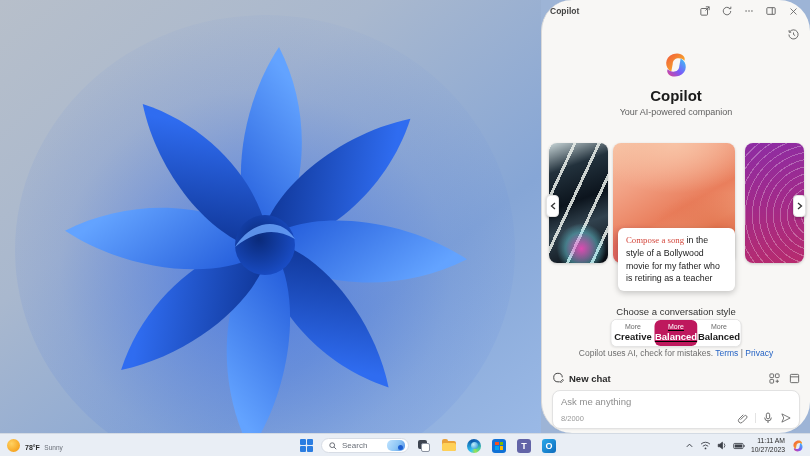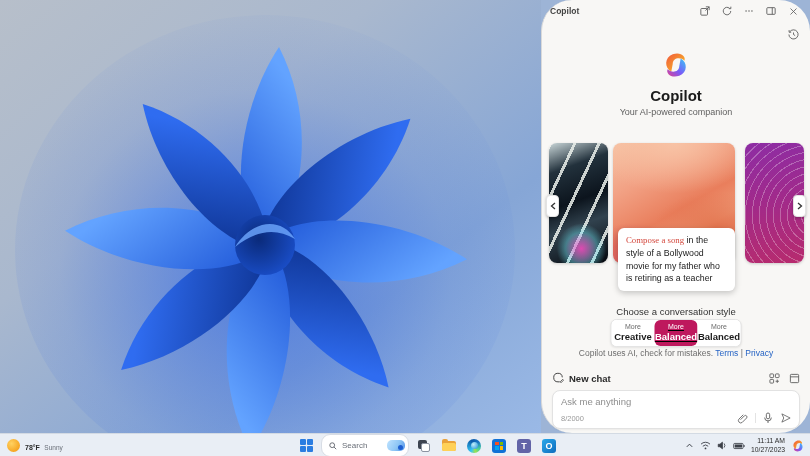--- a/index.html
+++ b/index.html
@@ -84,21 +84,21 @@
   .taskbar { position:absolute; left:0; bottom:0; width:810px; height:23px; background:#e9eef5; border-top:1px solid #d3dae3; }
   .weather { position:absolute; left:7px; top:2px; display:flex; align-items:center; gap:5px; cursor:pointer; }
   .sun { width:13px; height:13px; border-radius:50%; background:radial-gradient(circle at 35% 35%, #ffd262, #f6a623 70%, #ef8f1c); }
   .weather-text .t { font-size:7px; color:#2b2b2b; font-weight:600; line-height:1.15; }
   .weather-text .c { font-size:6.5px; color:#6a6f78; line-height:1.15; }
 
   .tb-center { position:absolute; left:296px; top:0; height:23px; display:flex; align-items:center; gap:5px; }
   .tb-btn { width:20px; height:19px; border:none; background:transparent; border-radius:4px; display:flex; align-items:center; justify-content:center; cursor:pointer; padding:0; }
   .start-logo { width:13px; height:13px; display:grid; grid-template-columns:6px 6px; grid-template-rows:6px 6px; gap:1px; }
   .start-logo i { background:#2b7de1; border-radius:1px; }
-  .search-pill { display:flex; align-items:center; gap:5px; width:88px; height:23px; background:#fff; border:1px solid #d8dde5; border-radius:9px; padding:0 3px 0 7px; cursor:text;text-align:center; }
+  .search-pill { display:flex; align-items:center; gap:5px; width:88px; height:15px; background:#fff; border:1px solid #d8dde5; border-radius:9px; padding:0 3px 0 7px; cursor:text;text-align:center; }
   .search-pill .s-label { font-size:8px; color:#6a6f78; }
   .pill-art { margin-left:auto; width:18px; height:11px; border-radius:5px; background:linear-gradient(120deg,#bfe3ff 0%, #8ec6f5 55%, #4f8fe8 100%); position:relative; }
   .pill-art:after { content:""; position:absolute; right:2px; bottom:1.5px; width:5px; height:5px; border-radius:50%; background:#1d5fd0; }
 
   .app-ico { width:14px; height:14px; border-radius:3px; position:relative; }
   .taskview { background:transparent; }
   .taskview .b { position:absolute; left:1px; top:1px; width:9px; height:9px; background:#3d4450; border-radius:2px; }
   .taskview .f { position:absolute; right:1px; bottom:1px; width:9px; height:9px; background:#fff; border:1px solid #8b93a1; border-radius:2px; }
   .folder { background:transparent; }
   .folder .back { position:absolute; left:0; top:2px; width:14px; height:10px; background:#e9a23b; border-radius:2px; }

